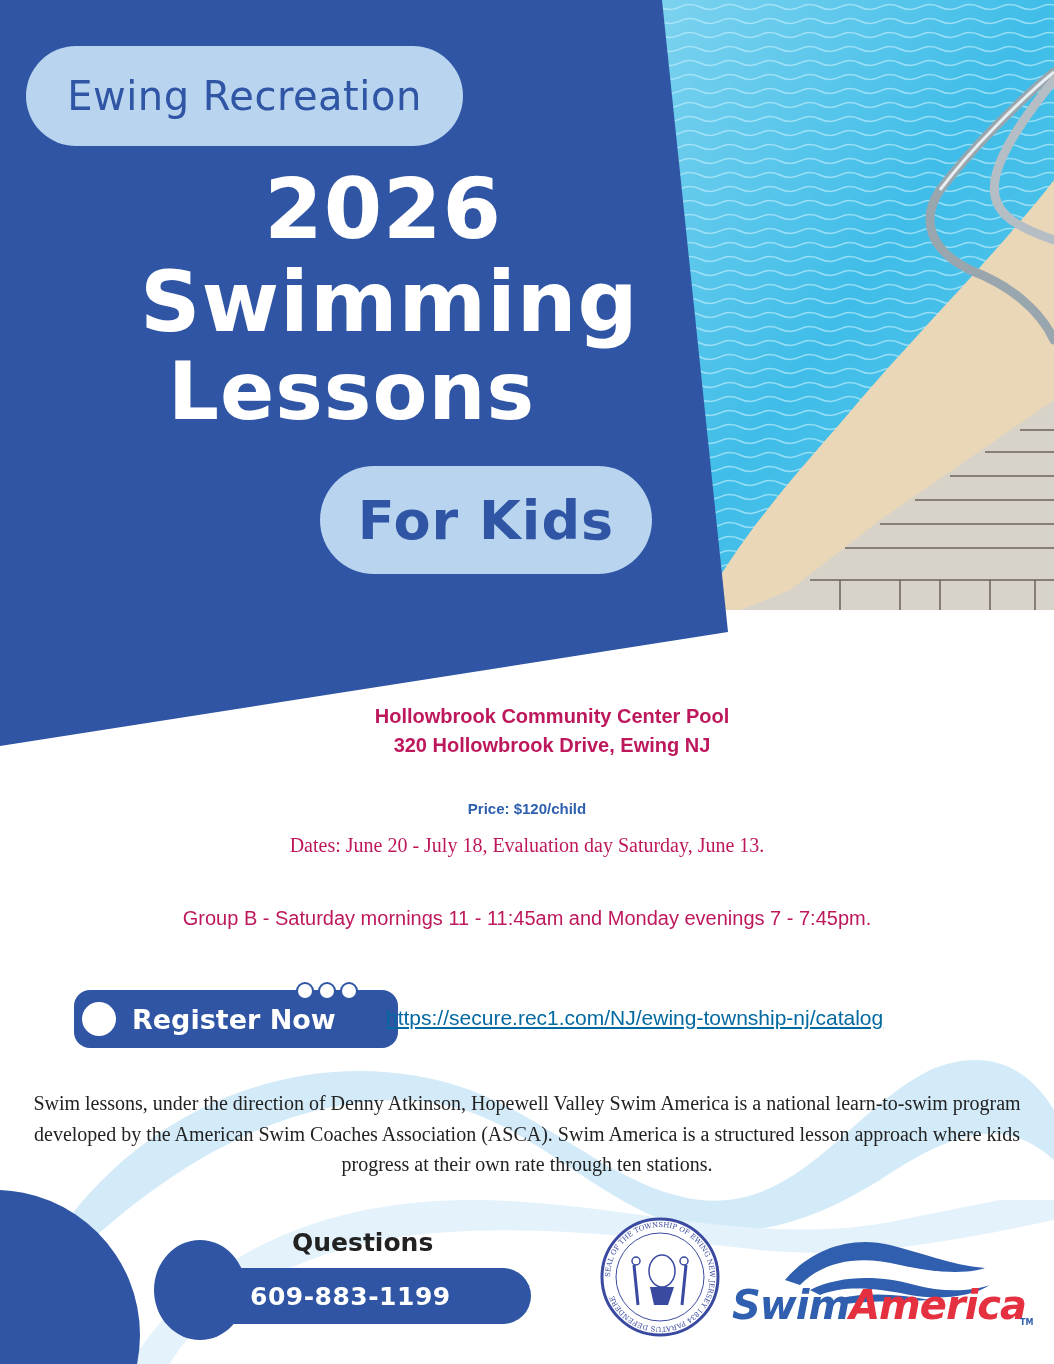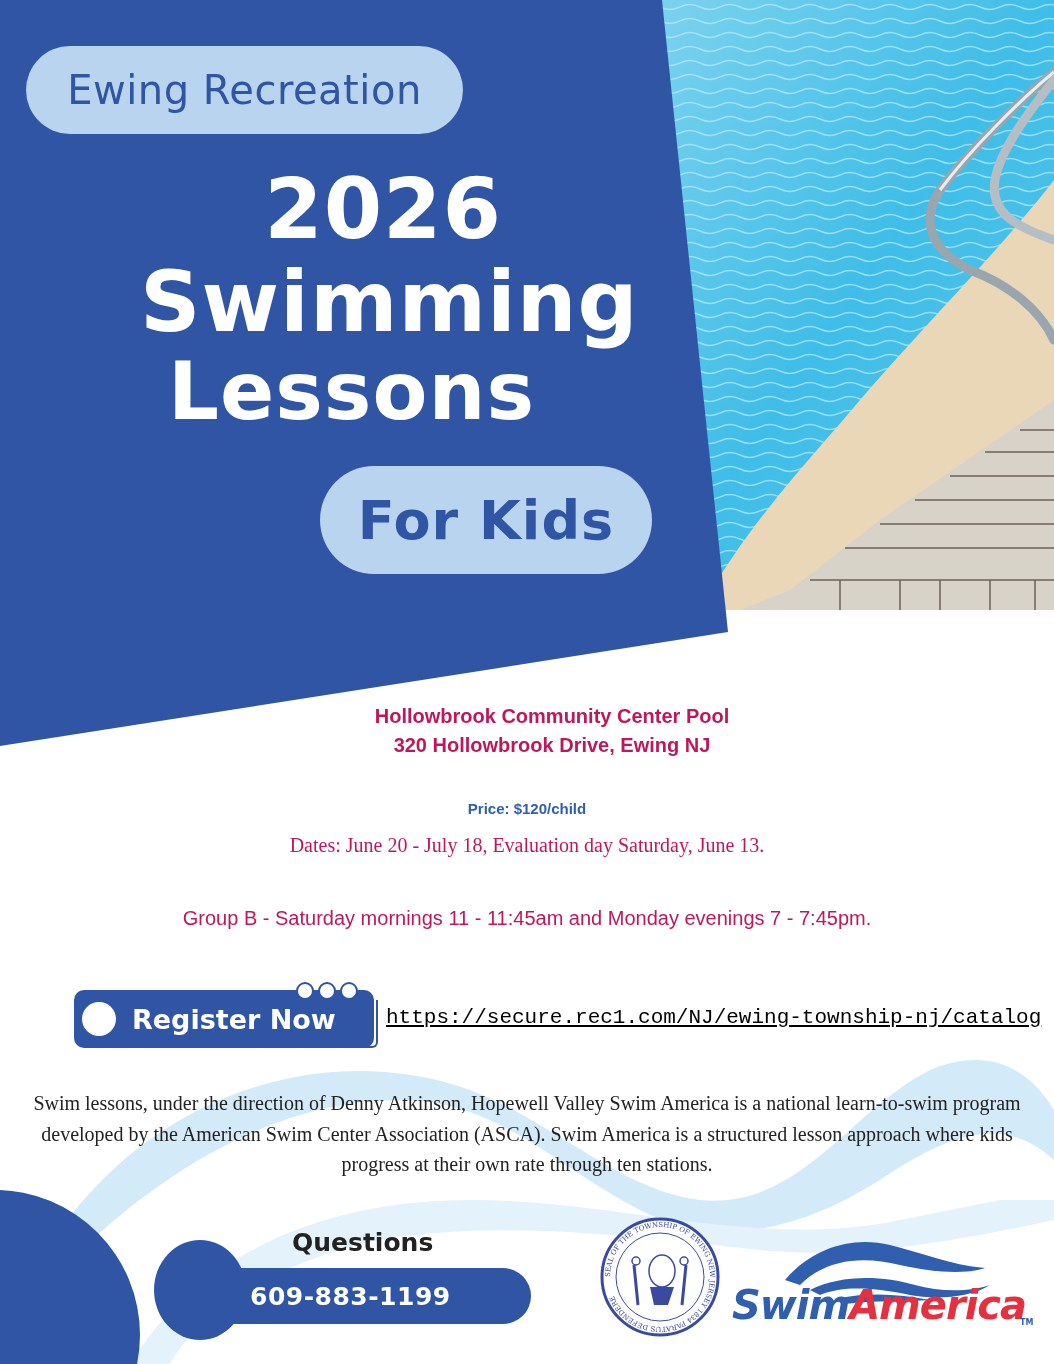--- a/index.html
+++ b/index.html
@@ -7,21 +7,21 @@
   .abs { position: absolute; }
 
   
   .photo { left: 640px; top: 0; width: 414px; height: 610px; overflow: hidden; }
   .photo svg { display: block; }
 
   
   .hero { left: 0; top: 0; width: 740px; height: 750px; }
 
   .pill-top {
-    left: 26px; top: 46px; width: 437px; height: 88px;
+    left: 26px; top: 46px; width: 437px; height: 100px;
     background: #b8d4ef; border-radius: 51px;
     display: flex; align-items: center; justify-content: center;
     color: #2f55a4; font-family: "DejaVu Sans", sans-serif; font-size: 40px; letter-spacing: 0.5px;
   }
   .title-line {
     color: #ffffff; font-family: "DejaVu Sans", sans-serif; font-weight: bold;
     white-space: nowrap; letter-spacing: 1px;
   }
   .t-year { left: 192px; top: 160px; width: 310px; text-align: right; font-size: 84px; }
   .t-swim { left: 140px; top: 253px; font-size: 84px; }
@@ -36,31 +36,31 @@
 
   
   .info { left: 0; width: 1054px; text-align: center; color: #be185d; font-family: "Liberation Sans", sans-serif; }
   .venue { top: 702px; font-size: 20px; font-weight: bold; line-height: 29px; padding-left: 50px; box-sizing: border-box; }
   .price { top: 800px; font-size: 15px; font-weight: bold; color: #2f60ad; }
   .dates { top: 834px; font-size: 20px; font-family: Liberation Serif, serif; }
   .times { top: 902px; font-size: 20px; line-height: 32px; }
 
   
   .register {
-    left: 74px; top: 990px; width: 300px; height: 58px;
-    background: #2f55a4; border-radius: 10px;
+    left: 74px; top: 990px; width: 324px; height: 58px;
+    background: #2f55a4; border-radius: 16px;
     display: flex; align-items: center;
   }
   .register .dot { width: 34px; height: 34px; border-radius: 50%; background: #ffffff; margin-left: 8px; margin-right: 16px; }
   .register .lbl { color: #ffffff; font-weight: bold; font-size: 27px; font-family: "DejaVu Sans", sans-serif; white-space: nowrap; }
   .reg-dots { left: 296px; top: 982px; display: flex; gap: 4px; }
   .reg-dots span { width: 14px; height: 14px; border-radius: 50%; background: #ffffff; border: 2px solid #2f55a4; display: block; }
   .reg-bracket { left: 362px; top: 1000px; width: 14px; height: 46px; border-right: 2px solid #2f55a4; border-bottom: 2px solid #2f55a4; border-radius: 0 0 6px 0; }
 
-  .link { left: 386px; top: 1006px; font-family: Liberation Mono, monospace; font-size: 21px; color: #000000; text-decoration: underline; white-space: nowrap; }
+  .link { left: 386px; top: 1006px; font-family: Liberation Sans, sans-serif; font-size: 21px; color: #0369a1; text-decoration: underline; white-space: nowrap; }
 
   
   .waves { left: 0; top: 1050px; width: 1054px; height: 314px; }
 
   .desc {
     left: 30px; top: 1088px; width: 994px; text-align: center;
     font-family: "Liberation Serif", serif; font-size: 20px; line-height: 30.5px; color: #222222;
   }
 
   
@@ -162,21 +162,21 @@
 </div>
 <div class="abs reg-dots">
     <span></span>
     <span></span>
     <span></span>
   </div>
 <div class="abs reg-bracket"></div>
 
 <a class="abs link">https://secure.rec1.com/NJ/ewing-township-nj/catalog</a>
 
-<div class="abs desc">Swim lessons, under the direction of Denny Atkinson, Hopewell Valley Swim America is a national learn-to-swim program developed by the American Swim Center Association (ASCA). Swim America is a structured lesson approach where kids progress at their own rate through ten stations.</div>
+<div class="abs desc">Swim lessons, under the direction of Denny Atkinson, Hopewell Valley Swim America is a national learn-to-swim program developed by the American Swim Coaches Association (ASCA). Swim America is a structured lesson approach where kids progress at their own rate through ten stations.</div>
 
 <div class="abs big-circle"></div>
 
 <div class="abs questions">Questions</div>
 <div class="abs phone-circle"></div>
 <div class="abs phone-pill">
   <span class="num">609-883-1199</span>
 </div>
 
 <svg class="abs seal" viewBox="0 0 124 124" width="124" height="124">

